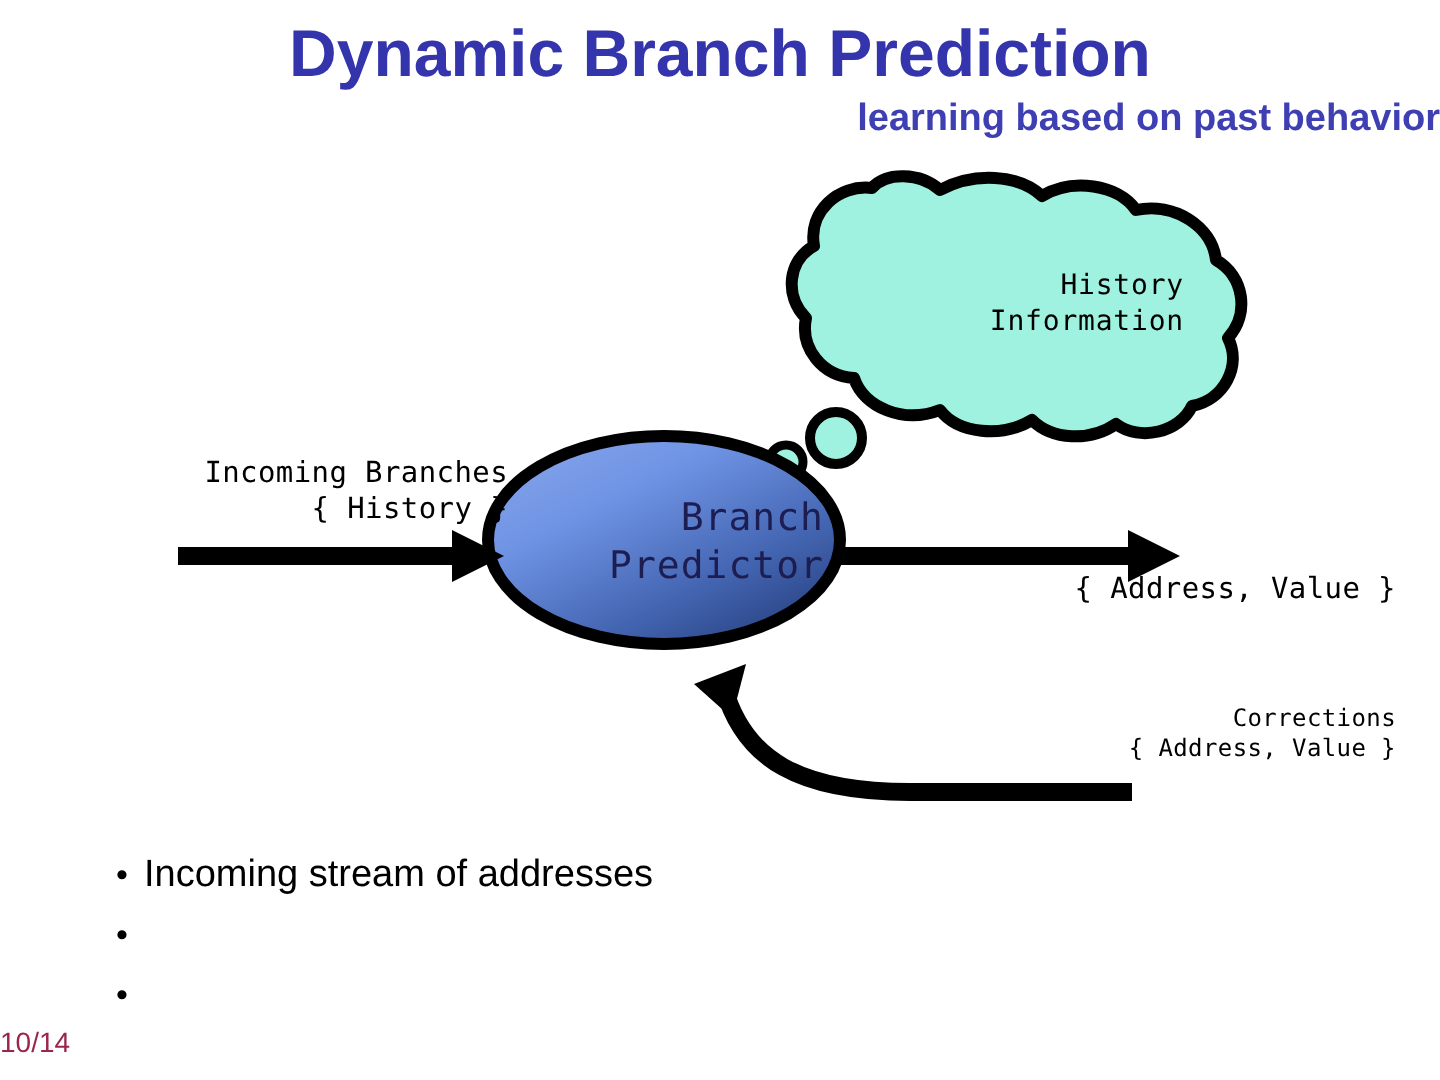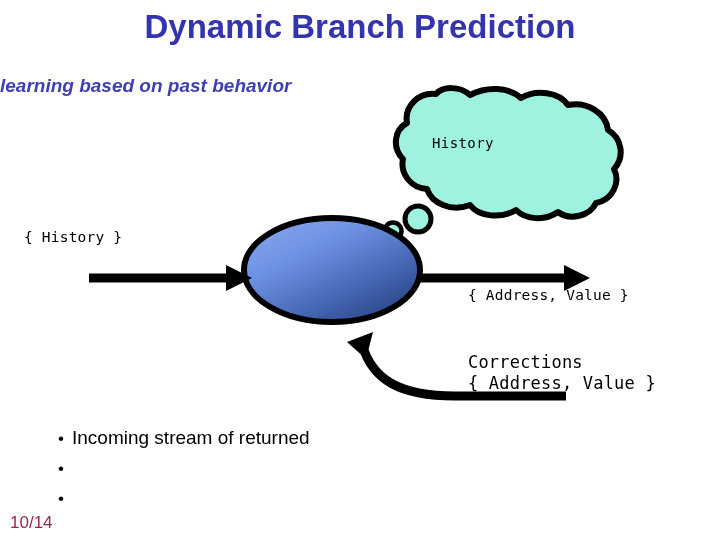--- a/index.html
+++ b/index.html
@@ -29,29 +29,27 @@
     color: #3434ac;
     letter-spacing: 0px;
     line-height: 38px;
     white-space: nowrap;
   }
   #subtitle {
     position: absolute;
     left: 0;
     top: 48px;
     width: 720px;
-    text-align: left;
+    text-align: right;
     font-family: "Liberation Sans", sans-serif;
     font-size: 19px;
-    font-style: italic;
     font-weight: bold;
     color: #3f3fb4;
     line-height: 24px;
     white-space: nowrap;
-    margin-top: 26px;
   }
 
   
   #diagram {
     position: absolute;
     left: 0;
     top: 0;
     width: 720px;
     height: 430px;
   }
@@ -59,21 +57,21 @@
     position: absolute;
     left: 0;
     top: 0;
   }
 
   
   .dlabel {
     position: absolute;
     font-family: "DejaVu Sans Mono", "Liberation Mono", monospace;
     color: #000000;
-    text-align: left;
+    text-align: right;
     line-height: 1.25;
     white-space: nowrap;
   }
   #cloud-label {
     left: 432px;
     top: 135px;
     width: 160px;
     font-size: 14px;
     letter-spacing: 0.4px;
   }
@@ -96,21 +94,21 @@
     left: 468px;
     top: 286px;
     width: 230px;
     font-size: 14.5px;
     letter-spacing: 0.2px;
   }
   #corrections-label {
     left: 468px;
     top: 352px;
     width: 230px;
-    font-size: 17px;
+    font-size: 12px;
     letter-spacing: 0.2px;
   }
 
   
   #bullets {
     position: absolute;
     left: 50px;
     top: 424px;
     width: 620px;
   }
@@ -131,24 +129,24 @@
     font-family: "Liberation Sans", sans-serif;
     font-size: 19px;
     color: #000000;
     line-height: 27px;
     white-space: nowrap;
   }
 
   
   #page-num {
     position: absolute;
-    left: 10px;
+    left: 0;
     top: 513px;
     font-family: "Liberation Sans", sans-serif;
-    font-size: 17px;
+    font-size: 14px;
     color: #9c2550;
     white-space: nowrap;
   }
   #doc-tag {
     position: absolute;
     left: 654px;
     top: 517px;
     font-family: "Liberation Sans", sans-serif;
     font-size: 10.5px;
     color: #9c2550;
@@ -216,43 +214,47 @@
       </g>
 
       <g>
         <path d="M 566 396 L 455 396 C 400 396 372 380 362 344" fill="none" stroke="#000000" stroke-width="9" stroke-linecap="butt"></path>
         <polygon points="347,342 373,332 366,359" fill="#000000"></polygon>
       </g>
     </svg>
 
     <div class="dlabel" id="cloud-label">
       <div>History</div>
+      <div>Information</div>
     </div>
 
     <div class="dlabel" id="ellipse-label">
+      <div>Branch</div>
+      <div>Predictor</div>
     </div>
 
     <div class="dlabel" id="incoming-label">
+      <div>Incoming Branches</div>
       <div>{ History }</div>
     </div>
 
     <div class="dlabel" id="prediction-label">
       <div>{ Address, Value }</div>
     </div>
 
     <div class="dlabel" id="corrections-label">
       <div>Corrections</div>
       <div>{ Address, Value }</div>
     </div>
   </div>
 
   <div id="bullets">
     <div class="bullet-row">
       <span class="bullet-dot">•</span>
-      <span class="bullet-text">Incoming stream of returned</span>
+      <span class="bullet-text">Incoming stream of addresses</span>
     </div>
     <div class="bullet-row">
       <span class="bullet-dot">•</span>
     </div>
     <div class="bullet-row">
       <span class="bullet-dot">•</span>
     </div>
   </div>
 
   <div id="page-num">10/14</div>

